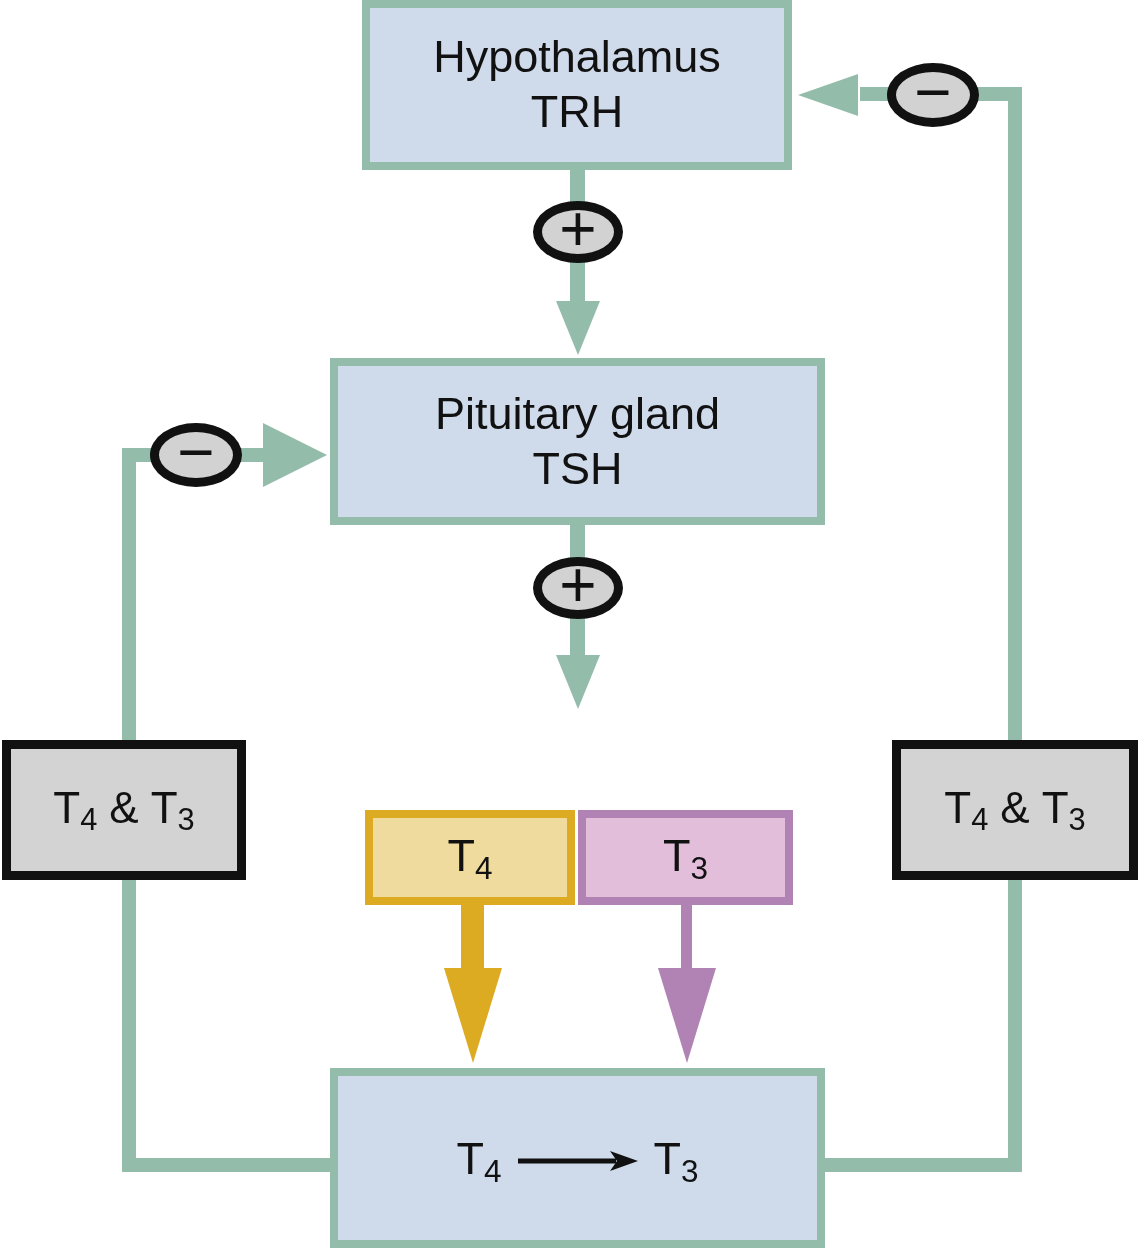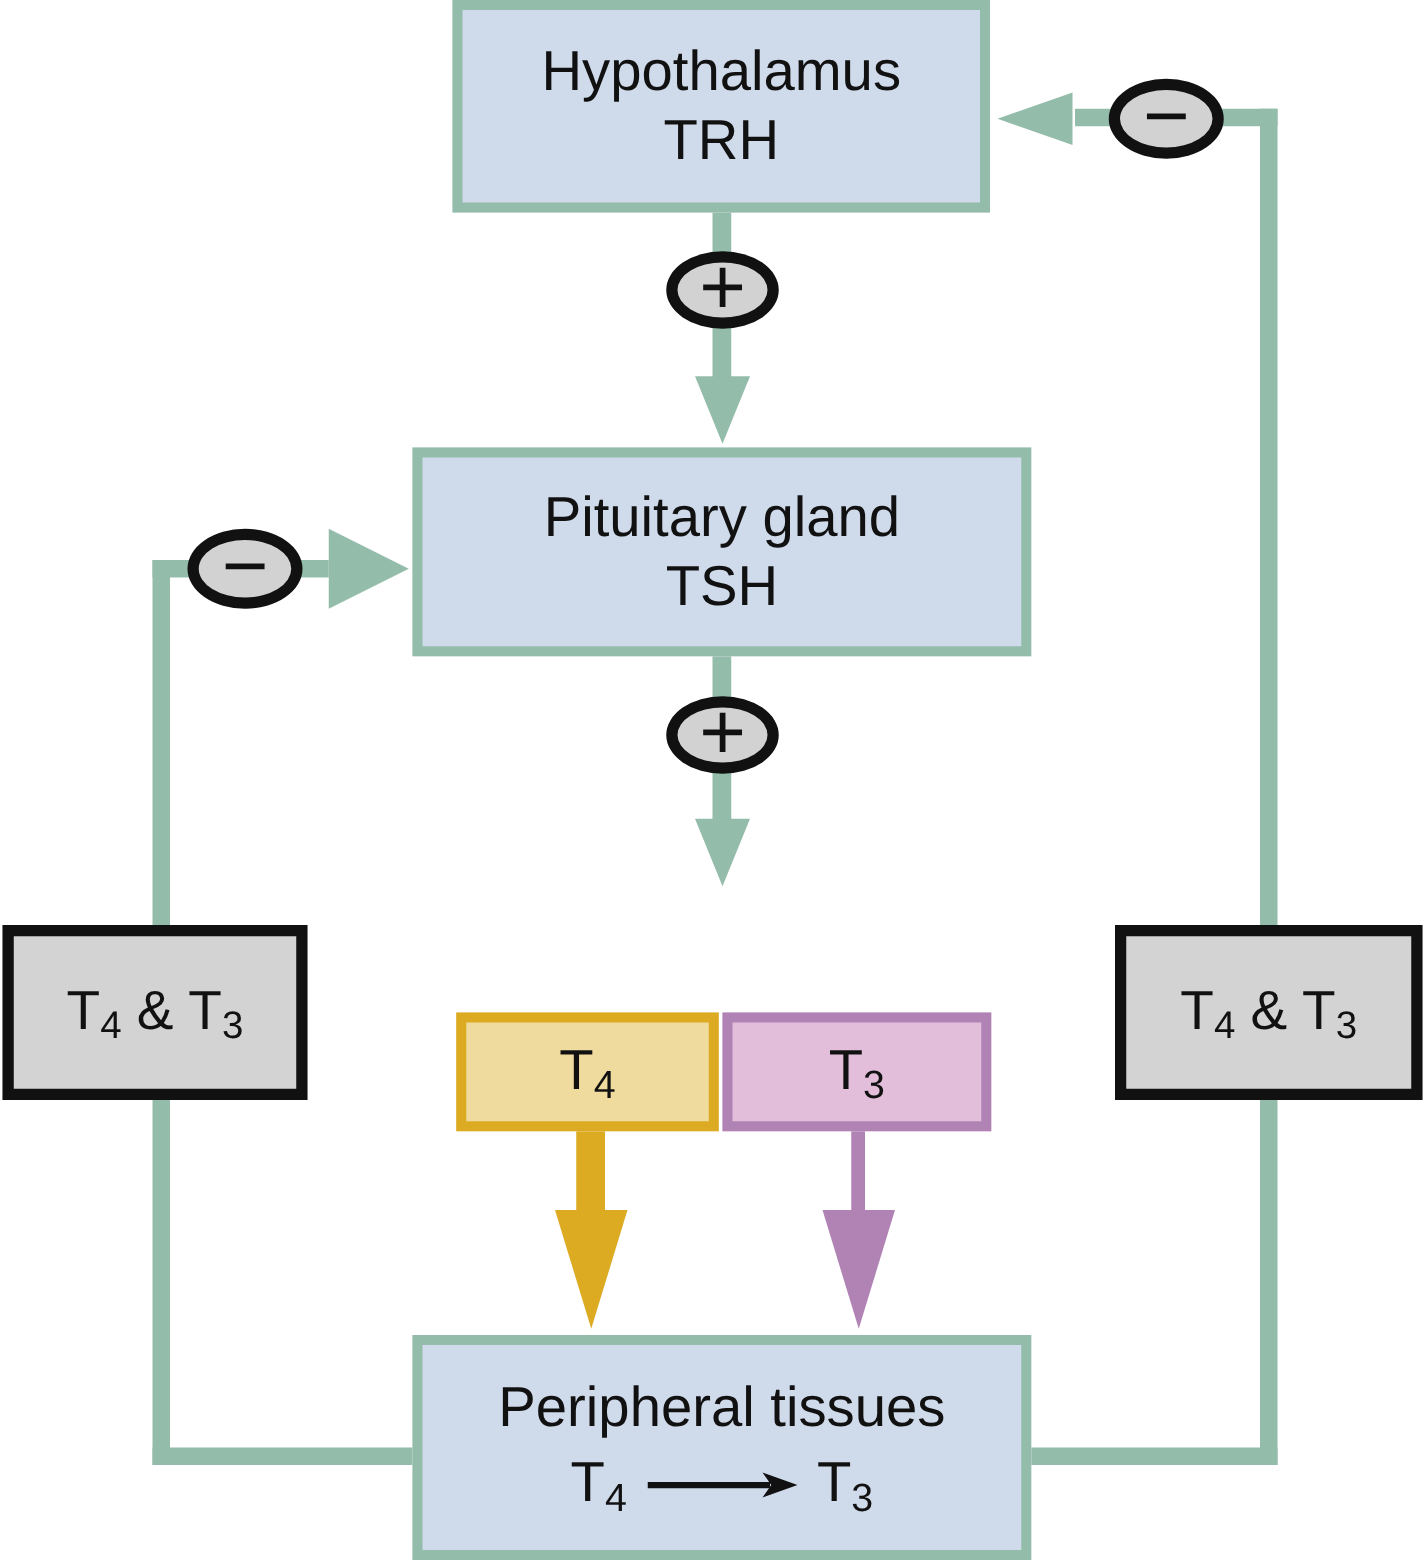--- a/index.html
+++ b/index.html
@@ -102,21 +102,20 @@
 
   <div class="box tan" style="left:365px;top:810px;width:210px;height:95px;">
     <div><span>T</span><span class="sub">4</span></div>
   </div>
 
   <div class="box pink" style="left:578px;top:810px;width:215px;height:95px;">
     <div><span>T</span><span class="sub">3</span></div>
   </div>
 
   <div class="box blue" style="left:330px;top:1068px;width:495px;height:180px;">
-    <div>Peripheral tissues</div>
     <div class="formula">
       <span class="fchunk"><span>T</span><span class="sub">4</span></span>
       <svg class="arrow-svg" width="120" height="26" viewBox="0 0 120 26">
         <line x1="0" y1="13" x2="98" y2="13" stroke="#111" stroke-width="5"></line>
         <polygon points="92,3 120,13 92,23 99,13" fill="#111"></polygon>
       </svg>
       <span class="fchunk"><span>T</span><span class="sub">3</span></span>
     </div>
   </div>
 

